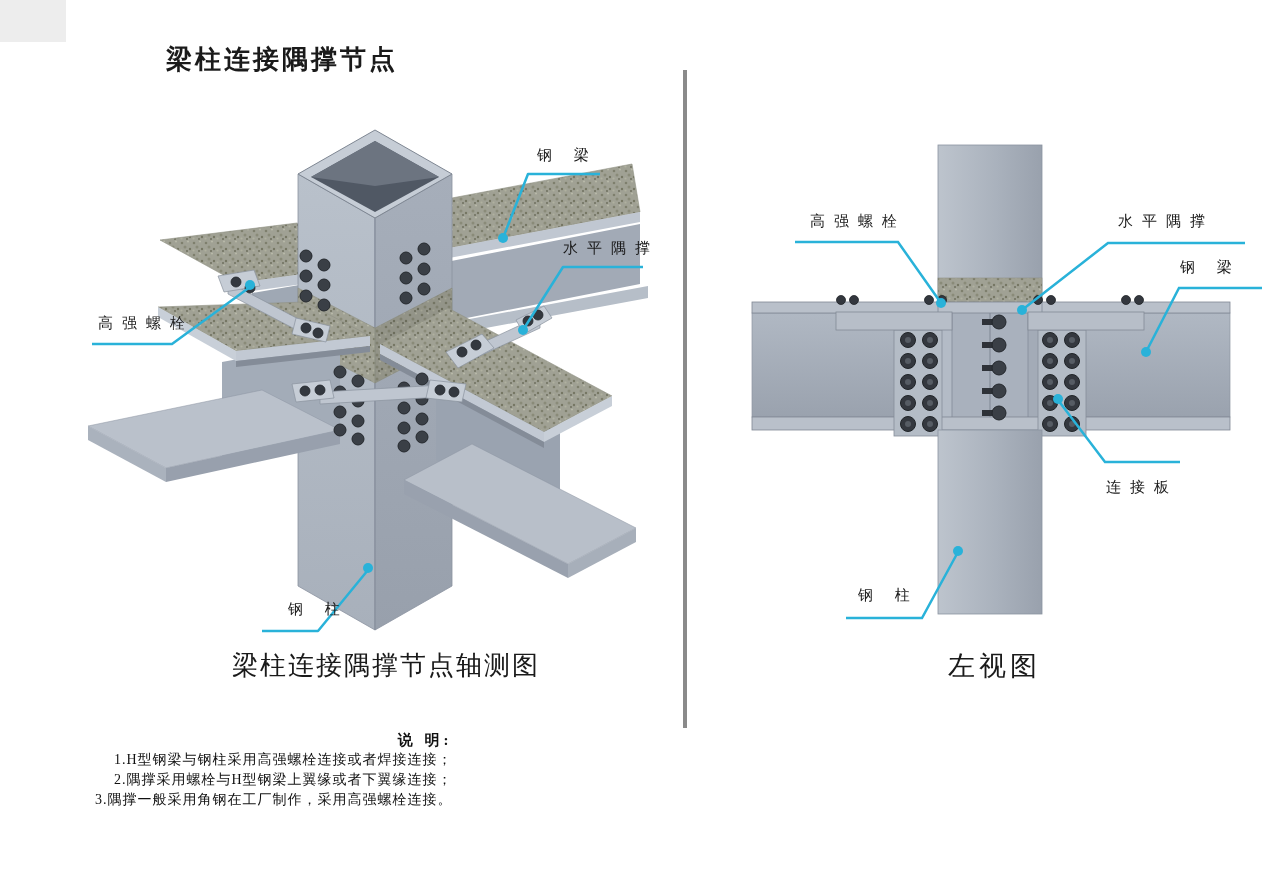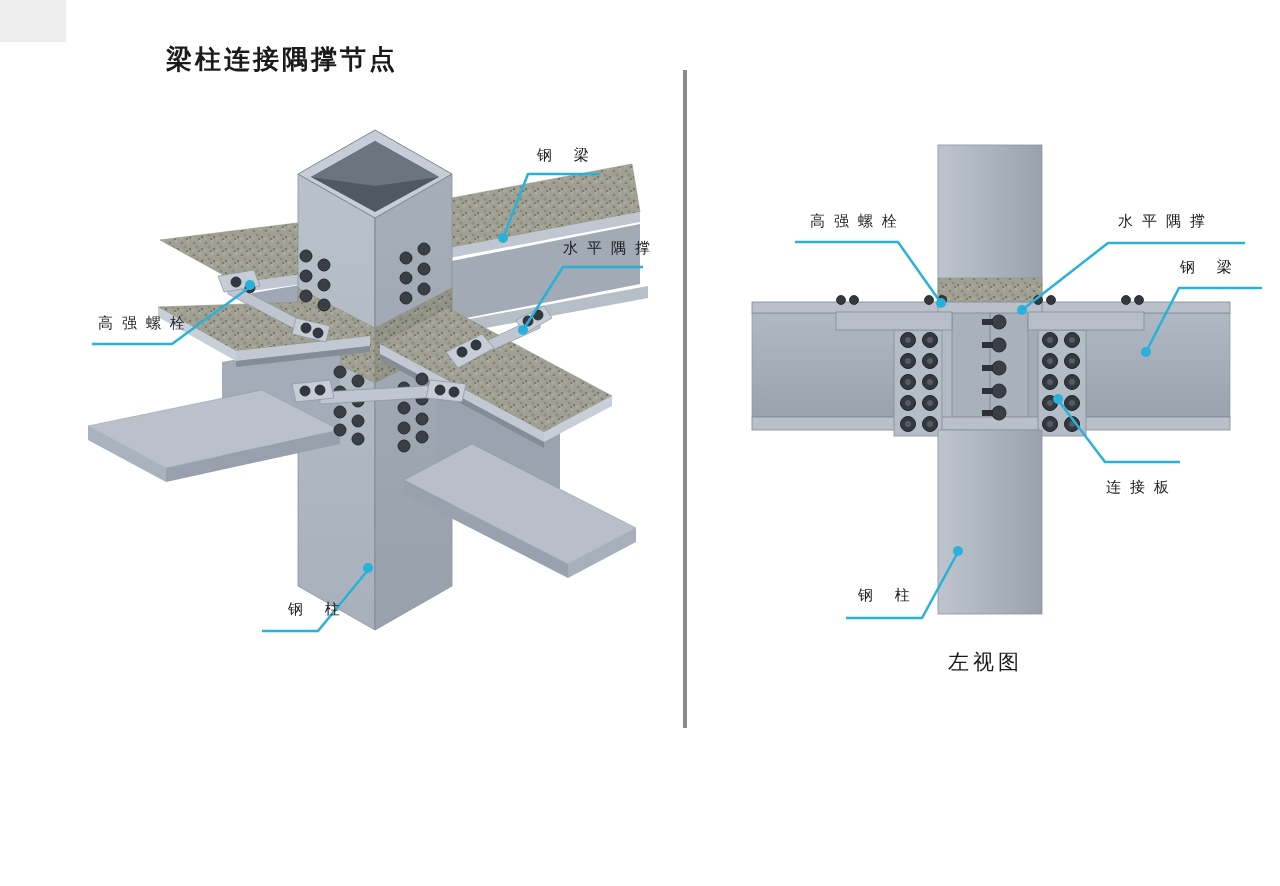--- a/index.html
+++ b/index.html
@@ -3,21 +3,21 @@
 <meta charset="utf-8">
 <style>
   html,body{margin:0;padding:0;background:#ffffff;}
   #canvas{position:relative;width:1280px;height:886px;background:#ffffff;overflow:hidden;
           font-family:"Liberation Serif", serif;color:#111;text-align:right;}
   #scene{position:absolute;left:0;top:0;}
   .txt{position:absolute;white-space:nowrap;color:#1a1a1a;}
   .page-title{font-size:26px;font-weight:700;letter-spacing:3px;}
   .lbl{font-size:15px;letter-spacing:9px;}
   .caption{font-size:26px;letter-spacing:2px;}
-  .caption-r{font-size:21px;letter-spacing:4px;}
+  .caption-r{font-size:27px;letter-spacing:4px;}
   .notes{position:absolute;left:55px;top:731px;}
   .notes-heading{font-size:15px;font-weight:700;letter-spacing:4px;}
   .note-item{font-size:14px;letter-spacing:1px;margin-left:40px;line-height:20px;}
 </style>
 </head>
 <body>
 
 <div id="canvas">
 
 <svg id="scene" width="1280" height="886" viewBox="0 0 1280 886">
@@ -316,21 +316,28 @@
     </g>
   </g>
 </svg>
 
   <div class="txt page-title" style="left:166px;top:42px;">梁柱连接隅撑节点</div>
 
   <div class="txt lbl" style="left:537px;top:146px;">钢 梁</div>
   <div class="txt lbl" style="left:563px;top:239px;">水平隅撑</div>
   <div class="txt lbl" style="left:98px;top:314px;">高强螺栓</div>
   <div class="txt lbl" style="left:288px;top:600px;">钢 柱</div>
+  <div class="txt caption" style="left:232px;top:648px;">梁柱连接隅撑节点轴测图</div>
 
   <div class="txt lbl" style="left:810px;top:212px;">高强螺栓</div>
   <div class="txt lbl" style="left:1118px;top:212px;">水平隅撑</div>
   <div class="txt lbl" style="left:1180px;top:258px;">钢 梁</div>
   <div class="txt lbl" style="left:1106px;top:430px;margin-top:48px;">连接板</div>
   <div class="txt lbl" style="left:858px;top:586px;">钢 柱</div>
   <div class="txt caption-r" style="left:948px;top:648px;">左视图</div>
 
+  <div class="notes">
+    <div class="notes-heading">说 明:</div>
+    <div class="note-item">1.H型钢梁与钢柱采用高强螺栓连接或者焊接连接；</div>
+    <div class="note-item">2.隅撑采用螺栓与H型钢梁上翼缘或者下翼缘连接；</div>
+    <div class="note-item">3.隅撑一般采用角钢在工厂制作，采用高强螺栓连接。</div>
+  </div>
 </div>
 
 </body></html>

